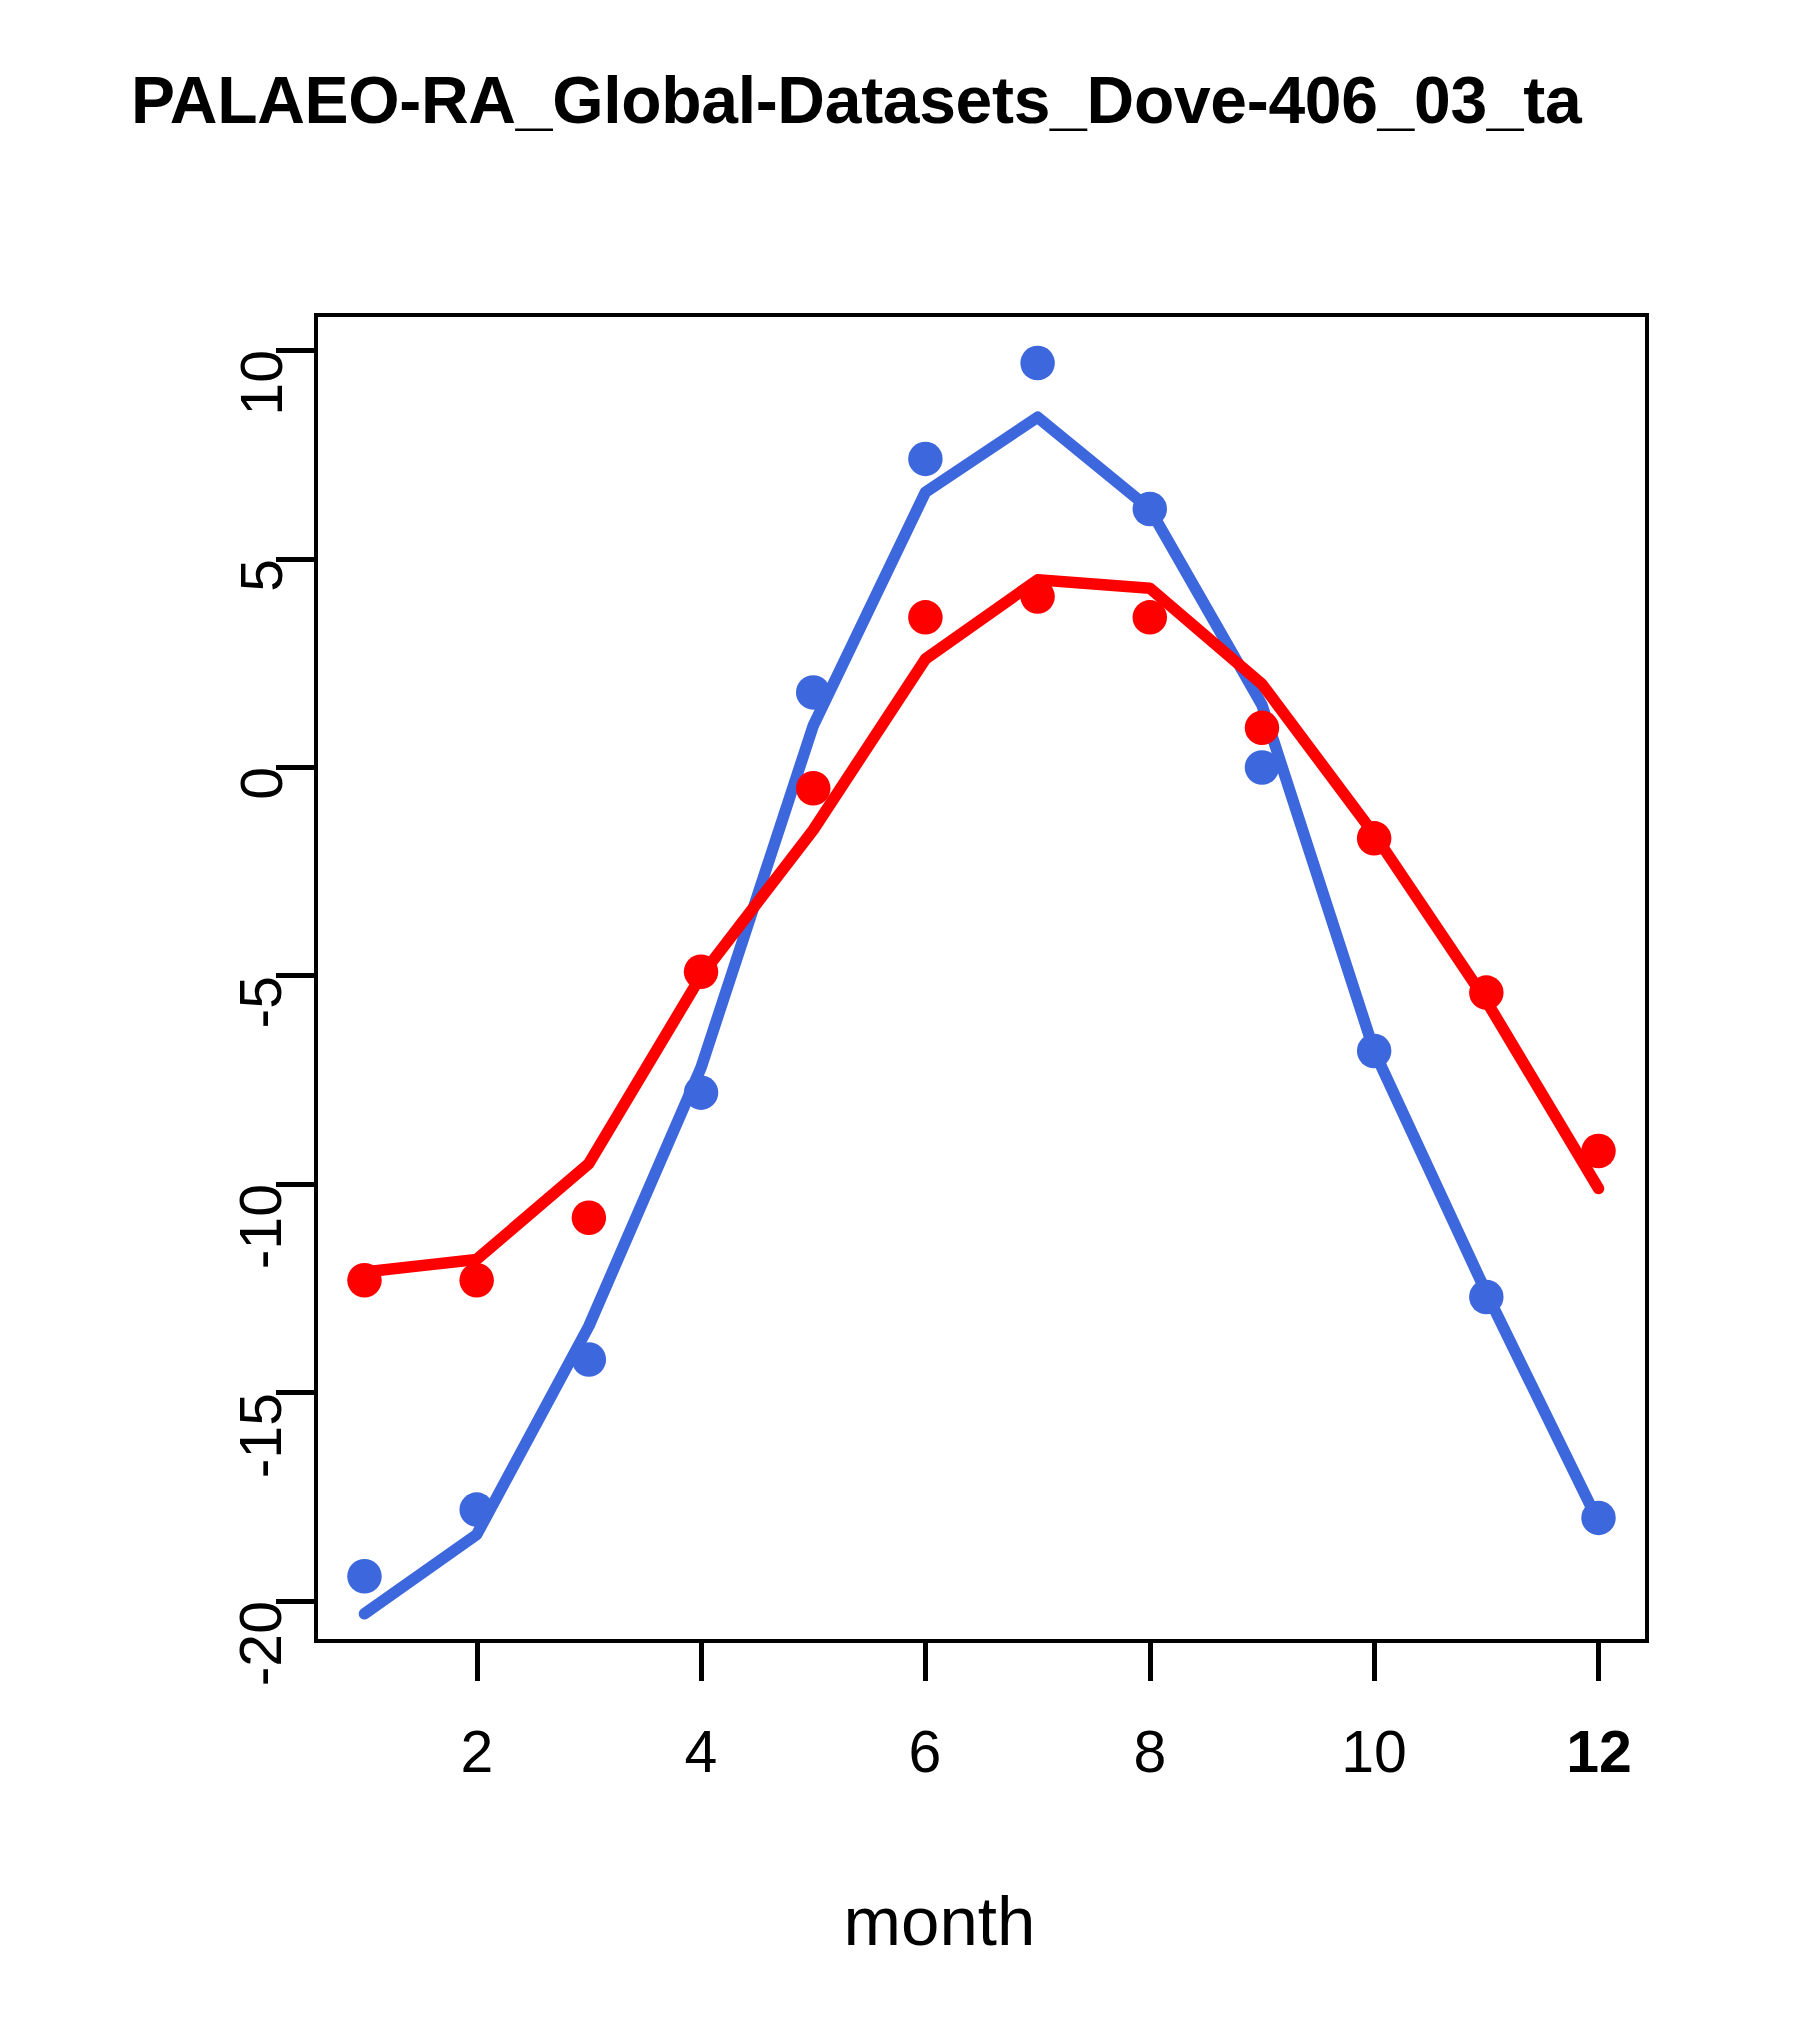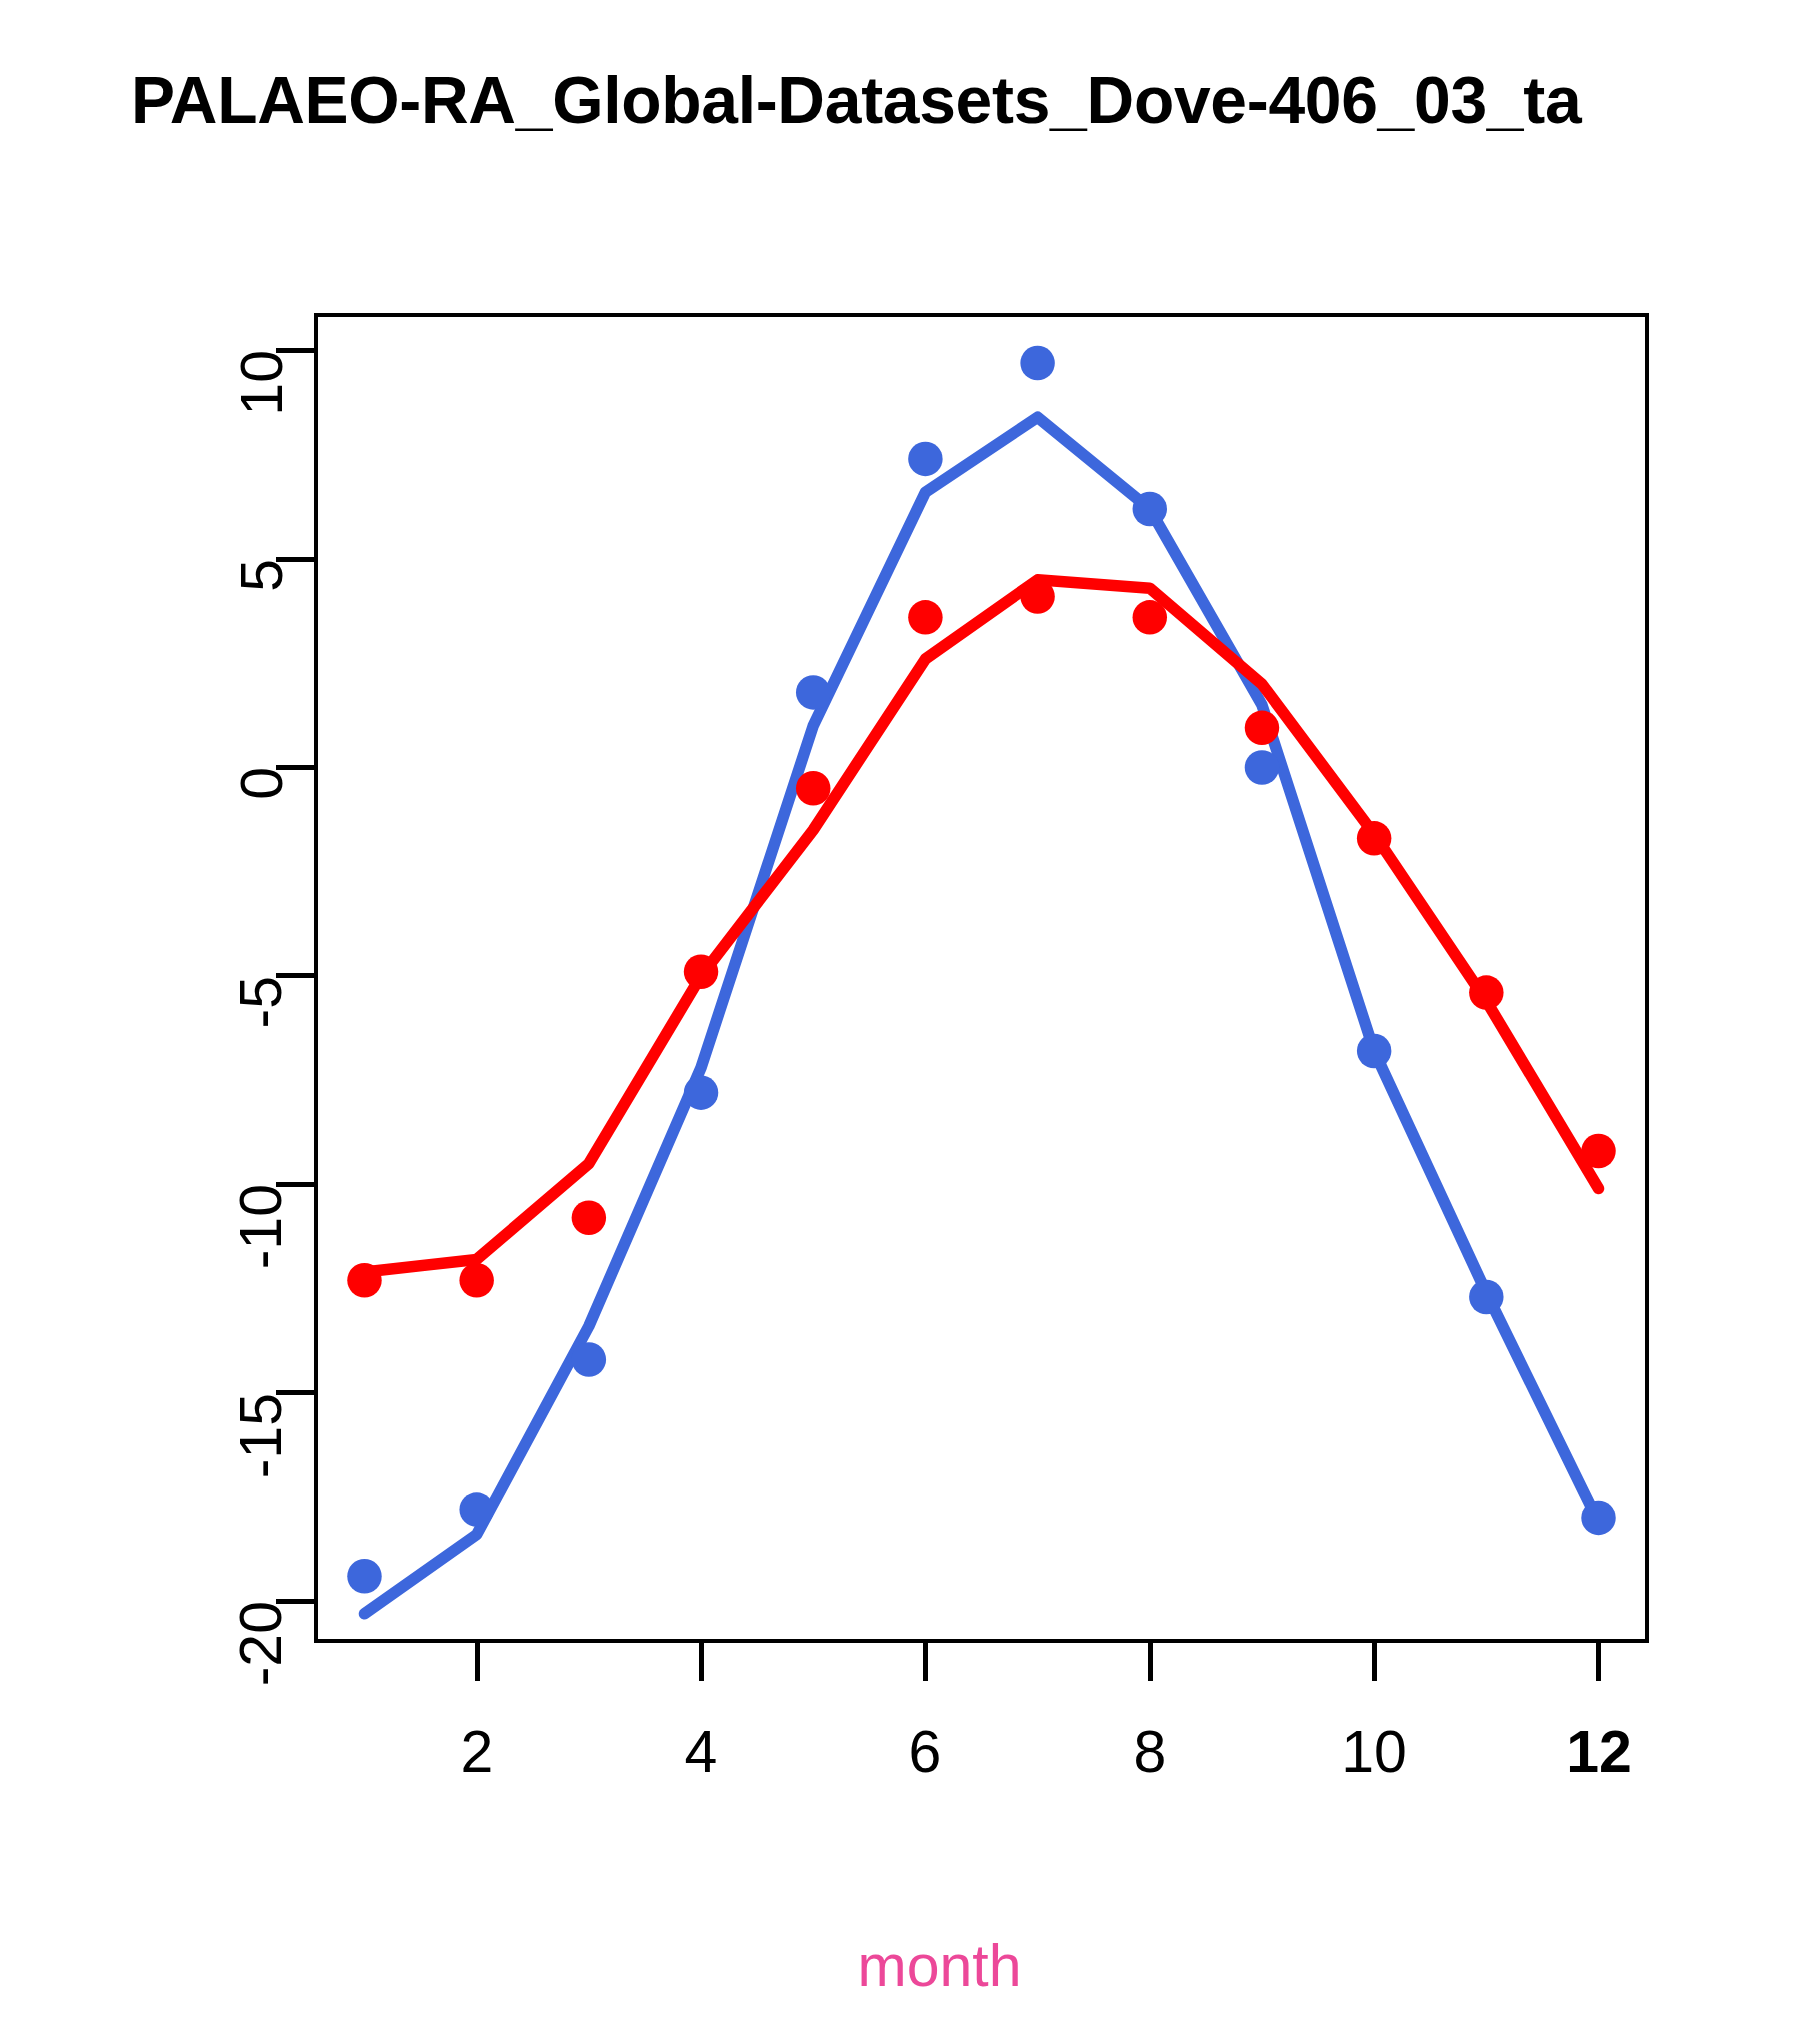--- a/index.html
+++ b/index.html
@@ -94,24 +94,23 @@
     transform: translateX(-50%);
     text-align: center;
   }
 
   #x-axis-title {
     position: absolute;
     left: 0px;
     top: 1887px;
     width: 1809px;
     text-align: center;
-    font-size: 59px;
+    font-size: 69px;
     line-height: 70px;
-    color: #ec4899;
-    margin-top: 44px;
+    color: #000000;
   }
   #x-axis-title-inner {
     position: relative;
     left: 35px;
   }
 
   
   #data-layer {
     position: absolute;
     left: 314px;

